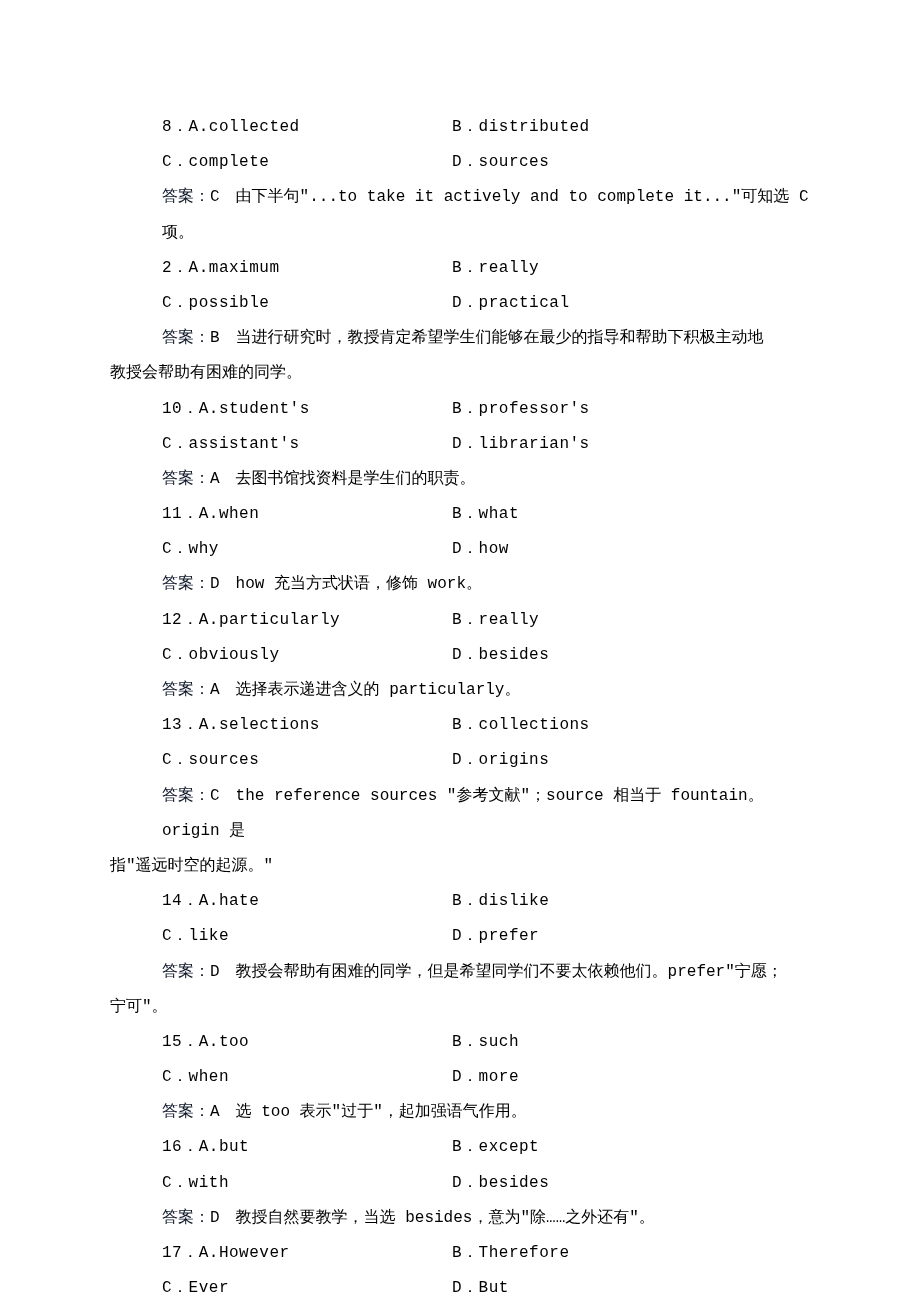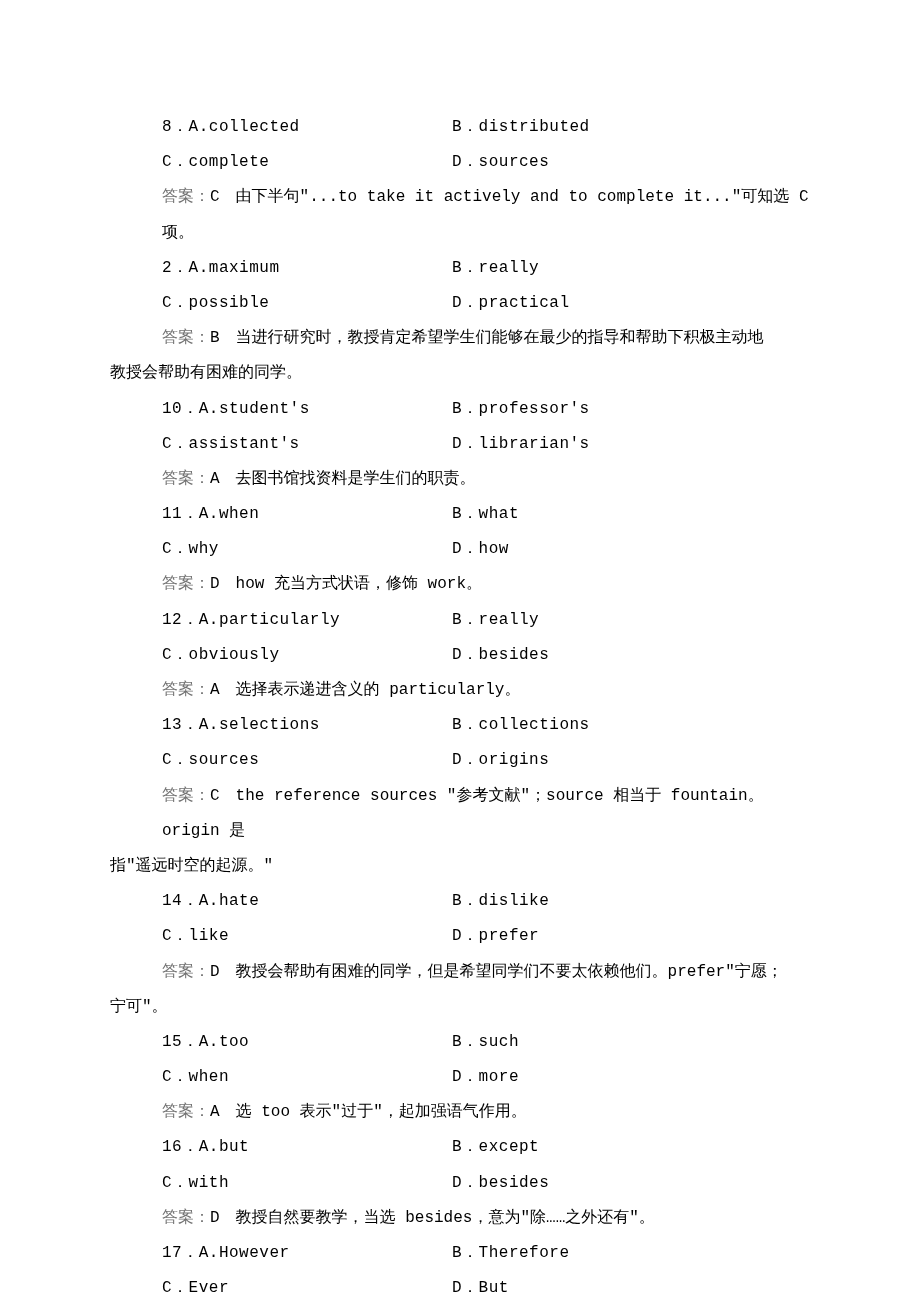--- a/index.html
+++ b/index.html
@@ -24,21 +24,21 @@
   .option-left {
     width: 290px;
   }
   .option-right {
     width: 290px;
   }
   .answer-row {
     padding-left: 52px;
   }
   .answer-label {
-    color: #737373;
+    color: #0f172a;
   }
   .mono-part {
     font-family: "Courier New", "SimSun", monospace;
     letter-spacing: 0.5px;
   }
 </style>
 </head>
 <body>
 
 <div class="page" id="root">

